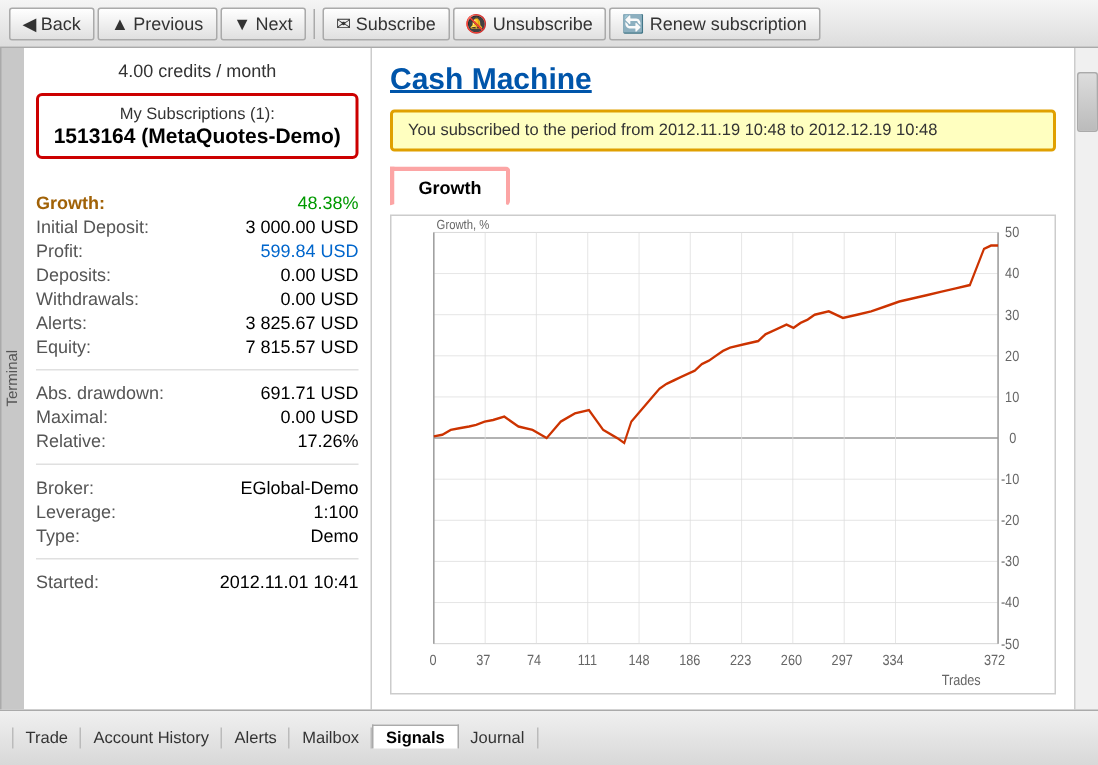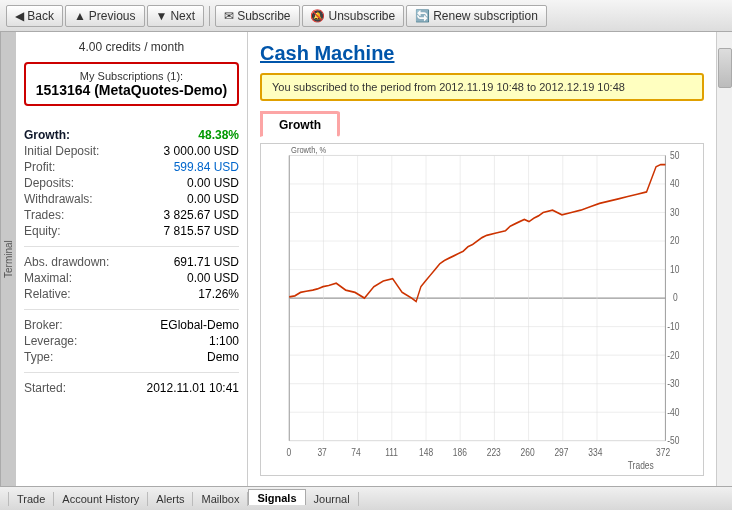--- a/index.html
+++ b/index.html
@@ -67,22 +67,22 @@
     .stats-section { margin-bottom: 8px; }
     .stats-row {
       display: flex;
       justify-content: space-between;
       align-items: center;
       margin-bottom: 2px;
     }
     .stats-label { color: #555; }
     .stats-value { color: #000; }
     .stats-value.blue { color: #0066cc; }
-    .stats-value.green { color: #009900; font-weight: bold; }
-    .stats-header { font-weight: bold; color: #0f172a; }
+    .stats-value.green { color: #009900; font-weight: normal; }
+    .stats-header { font-weight: bold; color: #a16207; }
     .divider { height: 1px; background: #e0e0e0; margin: 8px 0; }
 
     
     .right-panel {
       flex: 1;
       background: #fff;
       display: flex;
       flex-direction: column;
       overflow: hidden;
       position: relative;
@@ -162,21 +162,21 @@
     }
 
     
     .bottom-bar {
       background: linear-gradient(to bottom, #f0f0f0, #d8d8d8);
       border-top: 1px solid #aaa;
       padding: 3px 8px;
       display: flex;
       align-items: center;
       gap: 0;
-      height: 24px;
+      height: 37px;
     }
     .bottom-tab {
       padding: 1px 8px;
       font-size: 11px;
       color: #333;
       cursor: pointer;
       border-right: 1px solid #bbb;
     }
     .bottom-tab.active {
       background: #fff;
@@ -277,21 +277,21 @@
       </div>
       <div class="stats-row">
         <span class="stats-label">Deposits:</span>
         <span class="stats-value">0.00 USD</span>
       </div>
       <div class="stats-row">
         <span class="stats-label">Withdrawals:</span>
         <span class="stats-value">0.00 USD</span>
       </div>
       <div class="stats-row">
-        <span class="stats-label">Trades:</span>
+        <span class="stats-label">Alerts:</span>
         <span class="stats-value">3 825.67 USD</span>
       </div>
       <div class="stats-row">
         <span class="stats-label">Equity:</span>
         <span class="stats-value">7 815.57 USD</span>
       </div>
 
       <div class="divider"></div>
 
       <div class="stats-row">

